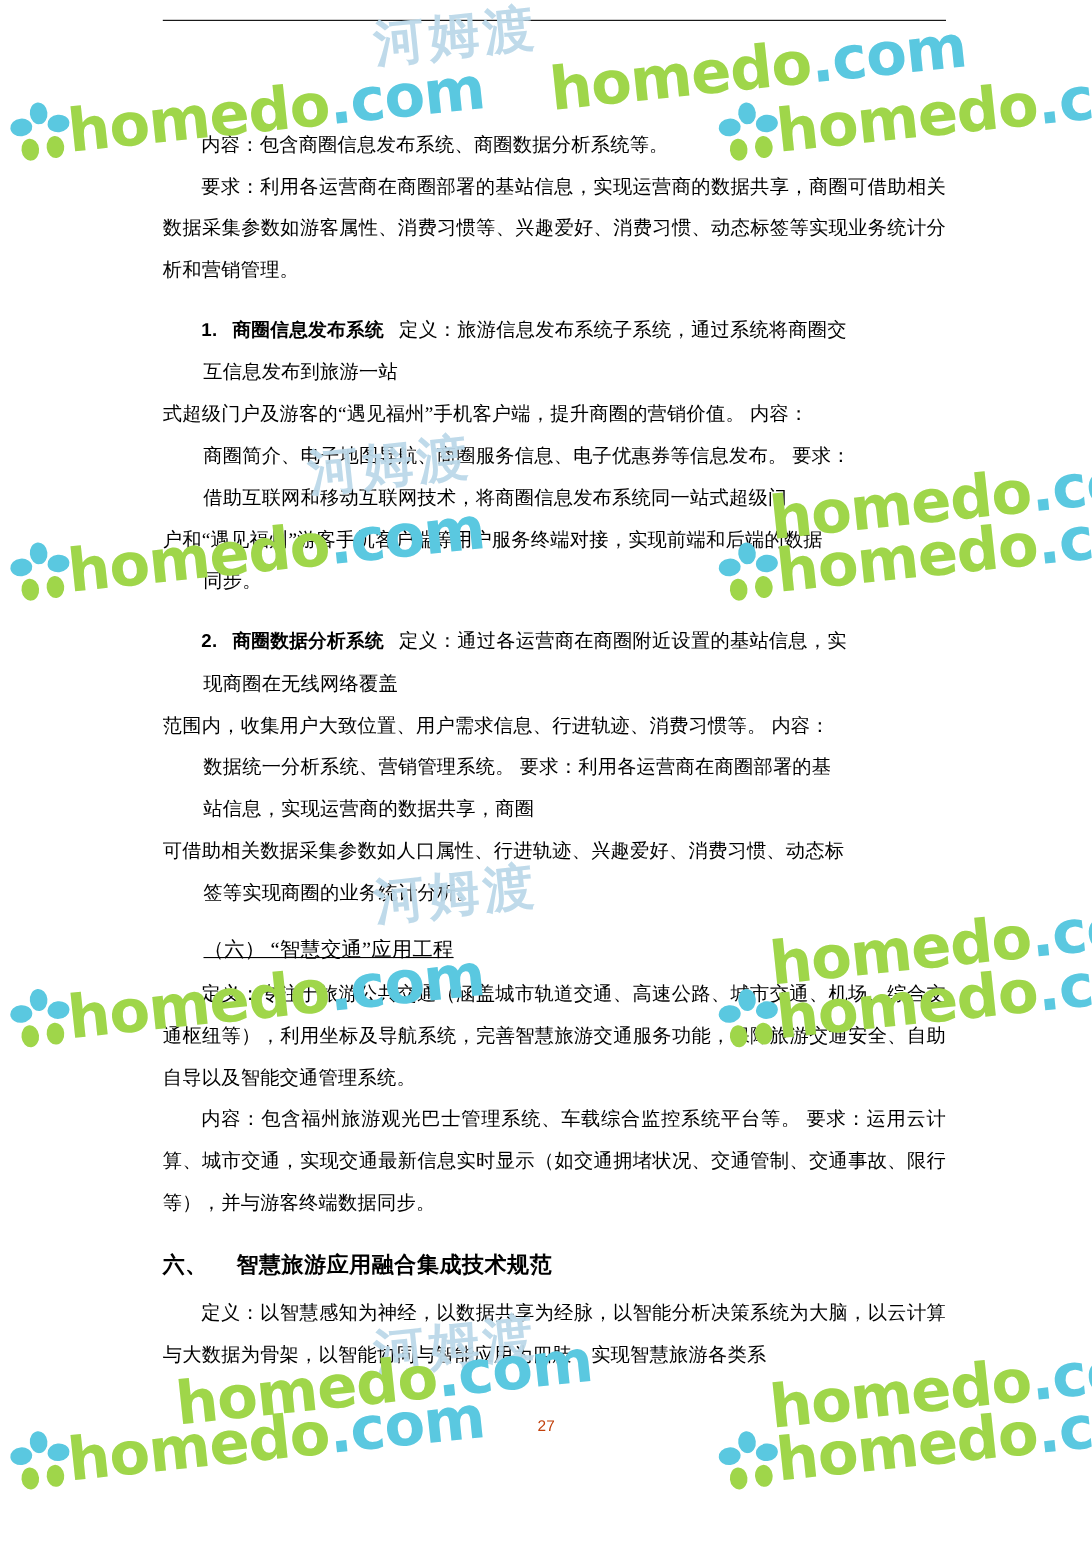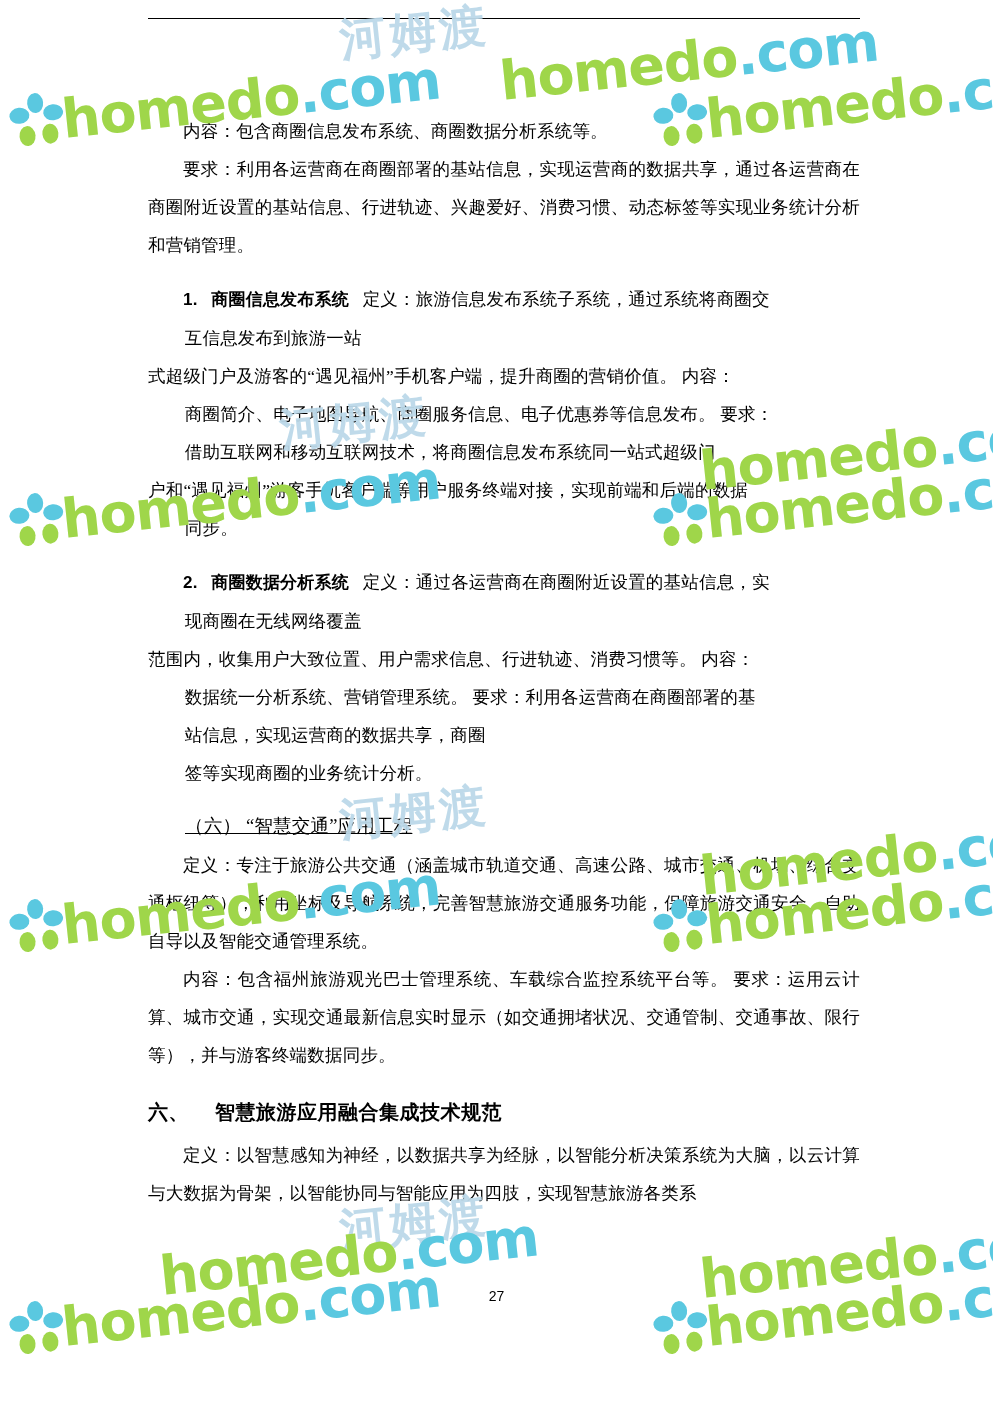--- a/index.html
+++ b/index.html
@@ -94,21 +94,21 @@
 
   
   .page-number {
     position: absolute;
     left: 0;
     right: 0;
     top: 1288px;
     text-align: center;
     font-size: 14px;
     font-family: "Liberation Sans", "DejaVu Sans", sans-serif;
-    color: #000000;
+    color: #c2410c;
     z-index: 4;
   }
 
   
   .wm {
     position: absolute;
     z-index: 6;
     pointer-events: none;
     user-select: none;
   }
@@ -324,21 +324,21 @@
       </svg>
     </div>
   </div>
   <div class="wm" style="left:706px; top:1296px;">
     <div class="wm-text wm-homedo"><span class="c-a">homedo</span><span class="c-b">.com</span></div>
   </div>
 
   <div class="doc-body">
 
     <p class="p indent2">内容：包含商圈信息发布系统、商圈数据分析系统等。</p>
-    <p class="p indent2">要求：利用各运营商在商圈部署的基站信息，实现运营商的数据共享，通过各运营商在商圈附近设置的基站信息、行进轨迹、兴趣爱好、消费习惯、动态标签等实现业务统计分析和营销管理。</p>
+    <p class="p indent2">要求：利用各运营商在商圈部署的基站信息，实现运营商的数据共享，商圈可借助相关数据采集参数如游客属性、消费习惯等、兴趣爱好、消费习惯、动态标签等实现业务统计分析和营销管理。</p>
 
     <ul class="numlist">
       <li>
         <div class="num-line">
           <span class="num-strong">1.</span>
           <span>&nbsp;&nbsp;</span><span class="num-strong">商圈信息发布系统</span>
           <span>&nbsp;&nbsp;</span><span>定义：旅游信息发布系统子系统，通过系统将商圈交</span>
         </div>
         <span class="hang">互信息发布到旅游一站</span>
         <span class="full">式超级门户及游客的“遇见福州”手机客户端，提升商圈的营销价值。 内容：</span>
@@ -353,20 +353,21 @@
       <li>
         <div class="num-line">
           <span class="num-strong">2.</span>
           <span>&nbsp;&nbsp;</span><span class="num-strong">商圈数据分析系统</span>
           <span>&nbsp;&nbsp;</span><span>定义：通过各运营商在商圈附近设置的基站信息，实</span>
         </div>
         <span class="hang">现商圈在无线网络覆盖</span>
         <span class="full">范围内，收集用户大致位置、用户需求信息、行进轨迹、消费习惯等。 内容：</span>
         <span class="hang">数据统一分析系统、营销管理系统。 要求：利用各运营商在商圈部署的基</span>
         <span class="hang">站信息，实现运营商的数据共享，商圈</span>
+        <span class="full">可借助相关数据采集参数如人口属性、行进轨迹、兴趣爱好、消费习惯、动态标</span>
         <span class="hang">签等实现商圈的业务统计分析。</span>
       </li>
     </ul>
 
     <p class="p h-sub">（六） “智慧交通”应用工程</p>
     <p class="p indent2">定义：专注于旅游公共交通（涵盖城市轨道交通、高速公路、城市交通、机场、综合交通枢纽等），利用坐标及导航系统，完善智慧旅游交通服务功能，保障旅游交通安全、自助自导以及智能交通管理系统。</p>
     <p class="p indent2">内容：包含福州旅游观光巴士管理系统、车载综合监控系统平台等。 要求：运用云计算、城市交通，实现交通最新信息实时显示（如交通拥堵状况、交通管制、交通事故、限行等），并与游客终端数据同步。</p>
 
     <p class="p h-section">
       <span class="h-num">六、</span><span>智慧旅游应用融合集成技术规范</span>

